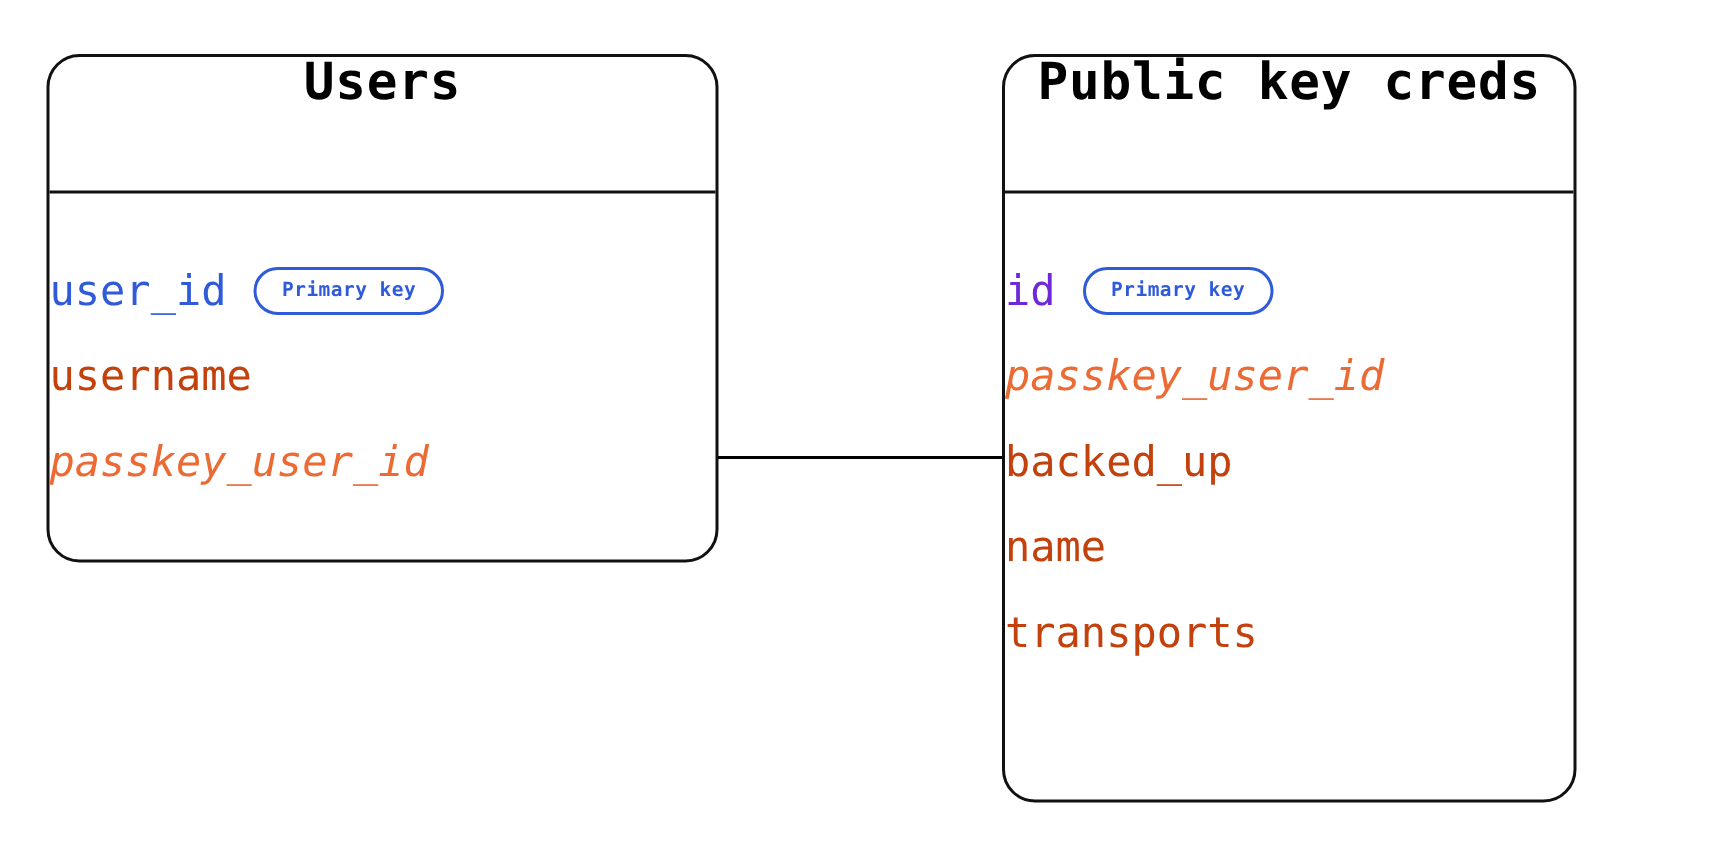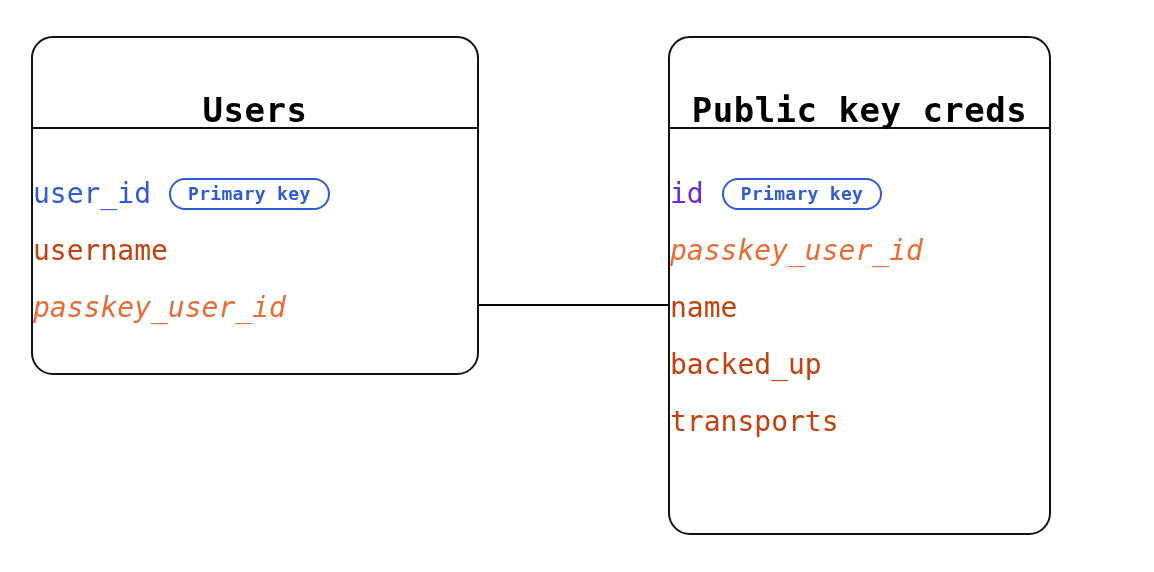--- a/index.html
+++ b/index.html
@@ -31,21 +31,21 @@
     position: absolute;
     box-sizing: border-box;
     border: 2px solid #111111;
     border-radius: 22px;
     background: #ffffff;
   }
   .entity-header {
     position: relative;
     height: 89px;
     display: flex;
-    align-items: flex-end;
+    align-items: flex-start;
     justify-content: center;
     border-bottom: 2px solid #111111;
   }
   .entity-title {
     font-family: "DejaVu Sans Mono", "Liberation Mono", monospace;
     font-weight: bold;
     font-size: 34px;
     letter-spacing: 0.5px;
     color: #000000;
     white-space: nowrap;
@@ -84,21 +84,21 @@
     box-sizing: border-box;
     margin-left: 18px;
     height: 32px;
     padding: 0 17px;
     border: 2px solid #2f5bd8;
     border-radius: 16px;
     color: #2f5bd8;
     background: #ffffff;
     font-family: "DejaVu Sans Mono", "Liberation Mono", monospace;
     font-weight: bold;
-    font-size: 18px;
+    font-size: 13px;
     letter-spacing: 0.3px;
     line-height: 1;
     white-space: nowrap;
   }
 </style>
 </head>
 <body>
 
 <div id="canvas" style="width: 1154px; height: 572px; background: rgb(255, 255, 255);">
 
@@ -136,25 +136,25 @@
         <span class="field-name pk" style="color: #6d28d9;">id</span>
         <span class="badge" style="color: rgb(47, 91, 216); border-color: rgb(47, 91, 216);">Primary key</span>
       </div>
 
 
       <div class="field-row">
         <span class="field-name fk" style="color: rgb(236, 106, 51);">passkey_user_id</span>
       </div>
 
       <div class="field-row">
-        <span class="field-name">name</span>
+        <span class="field-name">backed_up</span>
       </div>
 
       <div class="field-row">
-        <span class="field-name">backed_up</span>
+        <span class="field-name">name</span>
       </div>
 
       <div class="field-row">
         <span class="field-name">transports</span>
       </div>
 
     </div>
   </div>
 
 </div>

